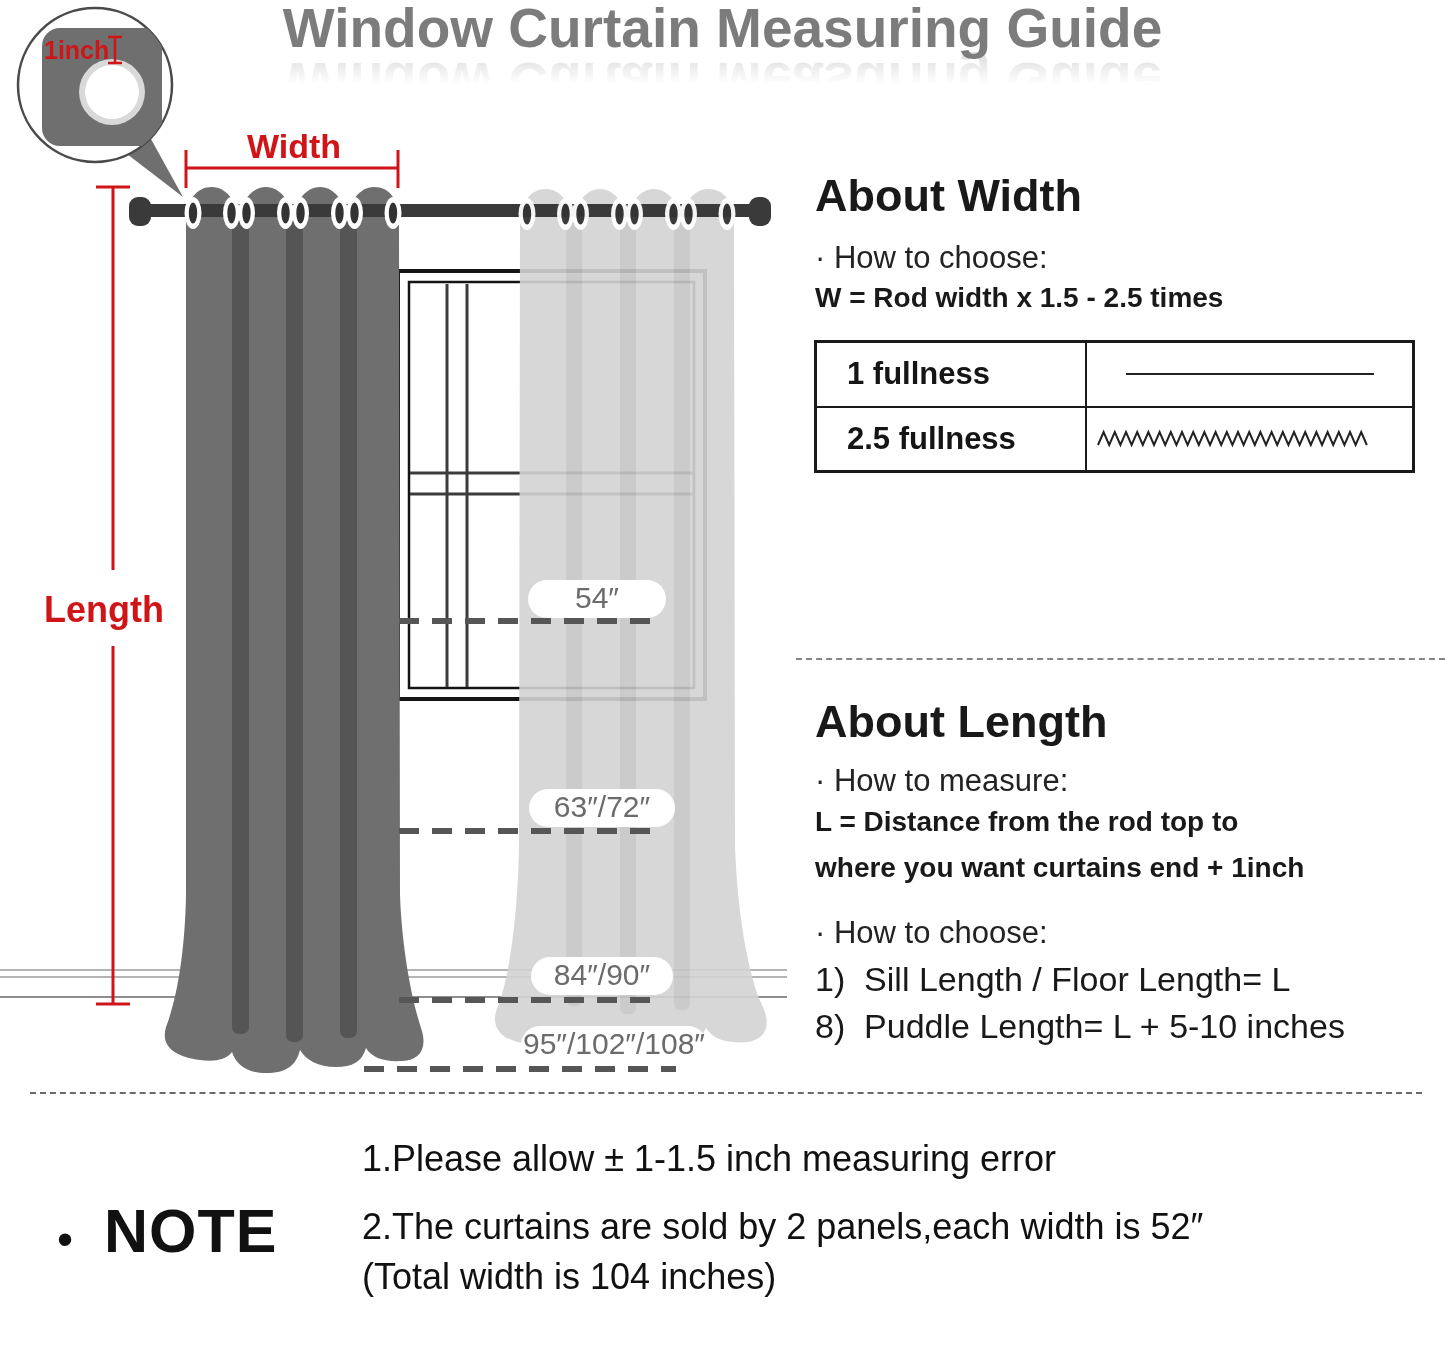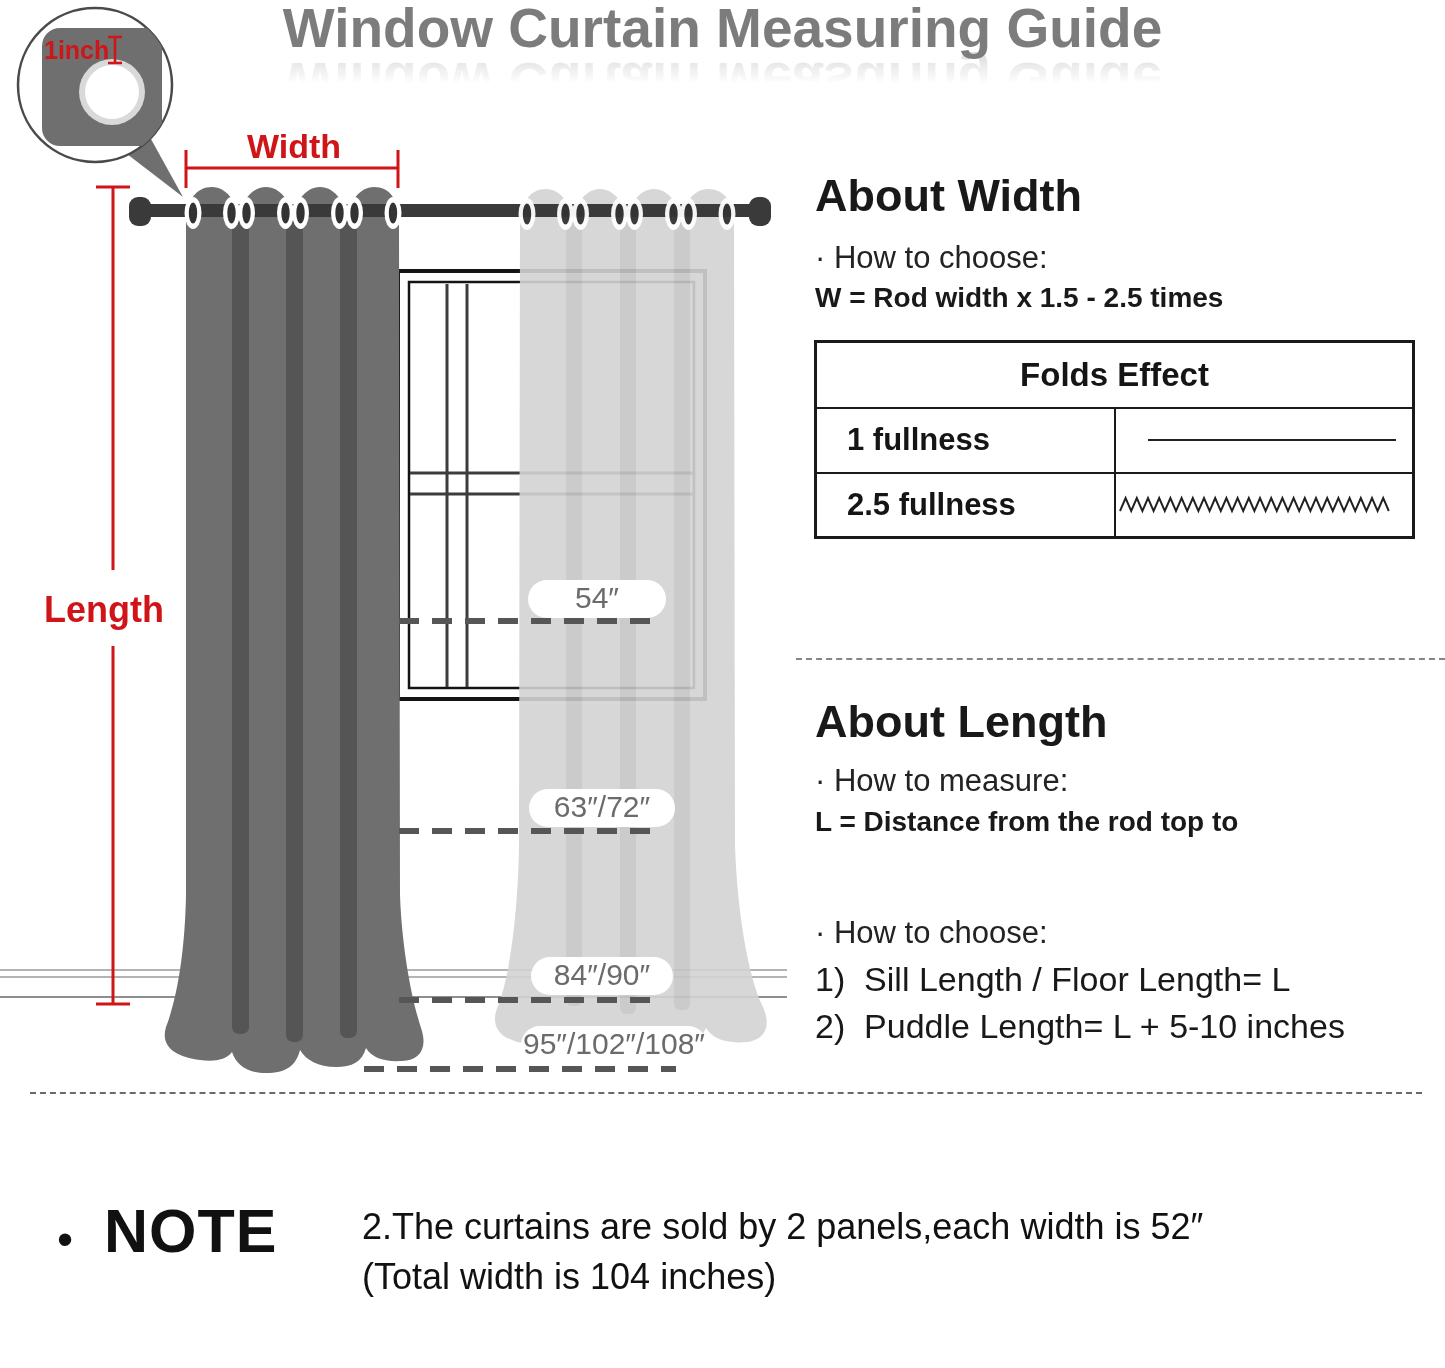--- a/index.html
+++ b/index.html
@@ -212,23 +212,20 @@
       </g>
     </g>
   </svg>
 
   <div class="abs h2" style="left:815px;top:170px">About Width</div>
   <div class="abs bullet-line" style="left:815px;top:240px">· How to choose:</div>
   <div class="abs formula" style="left:815px;top:282px">W = Rod width x 1.5 - 2.5 times</div>
 
   <table class="folds">
     <tbody>
-        <tr>
-      <th colspan="2">Folds Effect</th>
-    </tr>
     <tr>
       <td class="fold-label">1 fullness</td>
       <td class="fold-glyph">
         <svg class="fold-svg" width="310" height="34">
           <line class="fold-stroke" x1="32" y1="17" x2="280" y2="17"></line>
         </svg>
       </td>
     </tr>
     <tr>
       <td class="fold-label">2.5 fullness</td>
@@ -239,24 +236,26 @@
       </td>
     </tr>
   </tbody>
     </table>
 
   <div class="dashed-div" style="left:796px;top:658px;width:649px"></div>
 
   <div class="abs bullet-line" style="left:815px;top:763px">· How to measure:</div>
   <div class="abs h2" style="left:815px;top:696px">About Length</div>
   <div class="abs formula" style="left:815px;top:806px">L = Distance from the rod top to</div>
+  <div class="abs formula" style="left:815px;top:852px">where you want curtains end + 1inch</div>
   <div class="abs bullet-line" style="left:815px;top:915px">· How to choose:</div>
   <div class="abs option" style="left:815px;top:960px">1)  Sill Length / Floor Length= L</div>
-  <div class="abs option" style="left:815px;top:1007px">2)  Puddle Length= L + 5-10 inches</div>
+  <div class="abs option" style="left:815px;top:1007px">8)  Puddle Length= L + 5-10 inches</div>
 
   <div class="dashed-div full" style="left:30px;top:1092px;width:1392px"></div>
 
   <div class="note-bullet">•</div>
   <div class="note-heading">NOTE</div>
+  <div class="note-item" style="top:1138px">1.Please allow ± 1-1.5 inch measuring error</div>
   <div class="note-item" style="top:1206px">2.The curtains are sold by 2 panels,each width is 52″</div>
   <div class="note-item" style="top:1256px">(Total width is 104 inches)</div>
 
 </div>
 
 </body></html>

